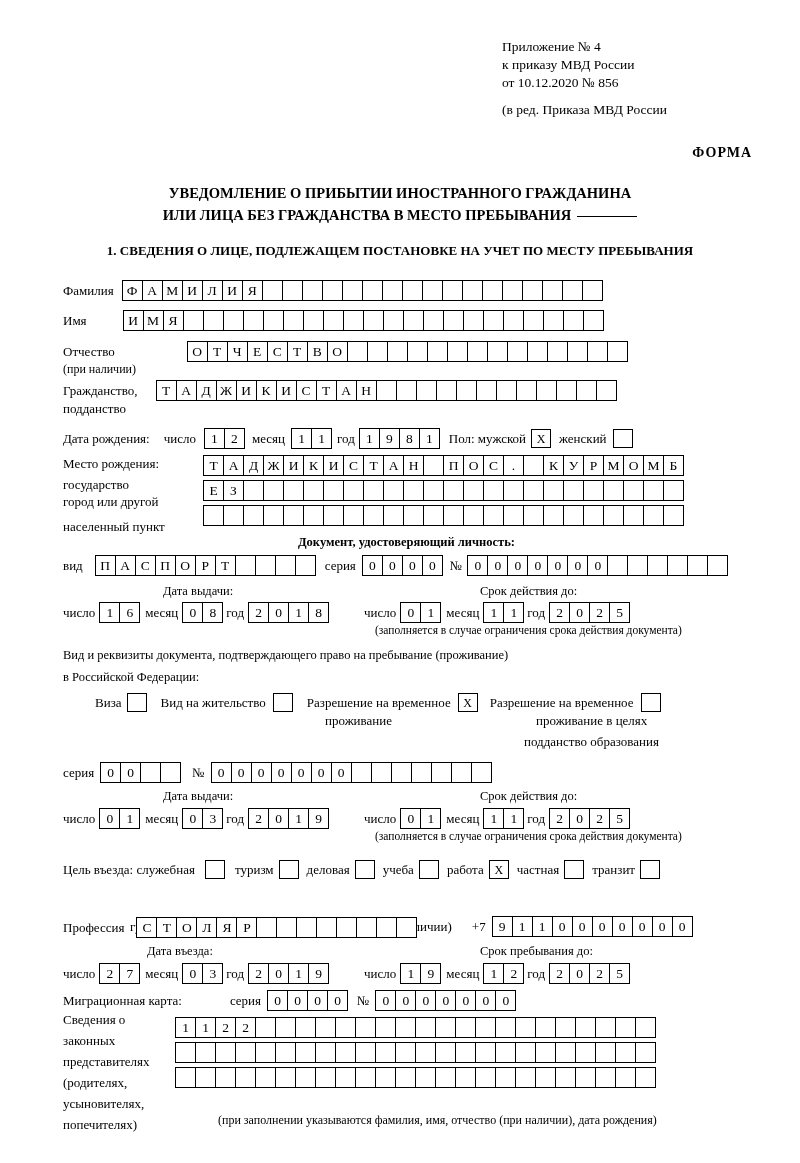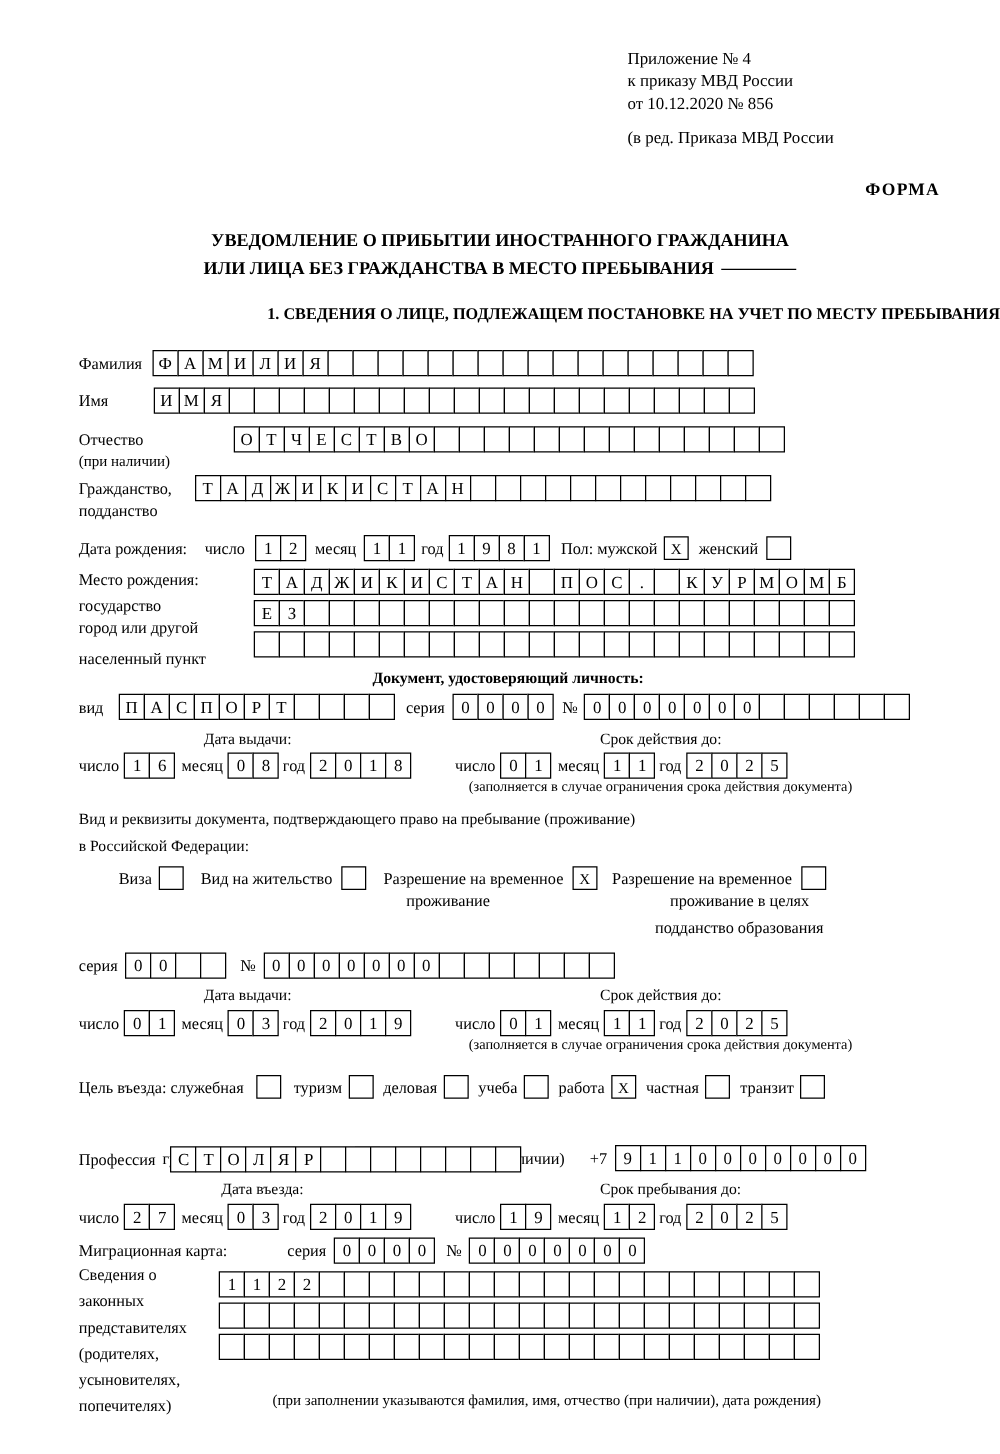--- a/index.html
+++ b/index.html
@@ -55,21 +55,21 @@
     width: 60px;
     border-bottom: 1.3px solid #000;
     vertical-align: 3px;
     margin-left: 6px;
   }
   .section1 {
     position: absolute;
     top: 243px;
     left: 0;
     width: 800px;
-    text-align: right;
+    text-align: center;
     font-size: 13px;
     font-weight: bold;
   }
   
   .row {
     position: absolute;
     display: flex;
     align-items: center;
     font-size: 13px;
     white-space: nowrap;
@@ -627,21 +627,21 @@
           <div class="bx"></div>
           <div class="bx"></div>
           <div class="bx"></div>
           <div class="bx"></div>
           <div class="bx"></div>
           <div class="bx"></div>
           <div class="bx"></div>
           <div class="bx"></div>
         </div>
       </div>
-      <div class="lbl" style="position: absolute; top: 944px; left: 177px;;font-size:12.5px">Дата въезда:</div>
+      <div class="lbl" style="position: absolute; top: 944px; left: 147px;;font-size:12.5px">Дата въезда:</div>
       <div class="lbl" style="position: absolute; top: 944px; left: 480px;;font-size:12.5px">Срок пребывания до:</div>
       <div class="row" style="top: 963px; left: 63px;">
         <span class="lbl">число</span>
         <span class="gap" style="width: 4px;"></span>
         <div class="boxes">
           <div class="bx">2</div>
           <div class="bx">7</div>
         </div>
         <span class="gap" style="width: 6px;"></span>
         <span class="lbl">месяц</span>

